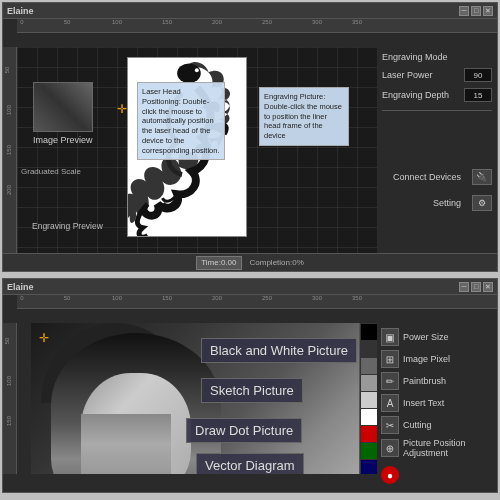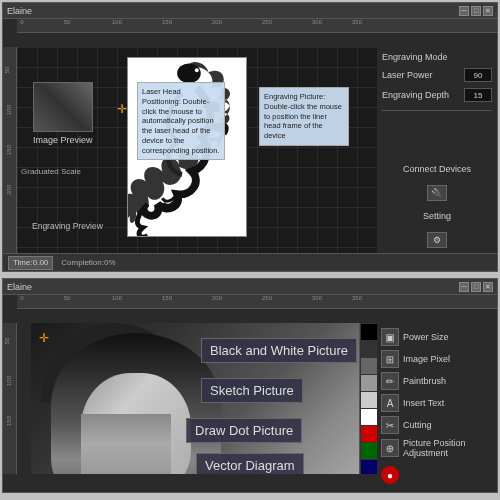--- a/index.html
+++ b/index.html
@@ -39,20 +39,21 @@
       display: flex;
       align-items: center;
       justify-content: space-between;
       padding: 0 4px;
       border-bottom: 1px solid #555;
     }
 
     .title-bar-text {
       color: #ccc;
       font-size: 9px;
+      font-weight: bold;
     }
 
     .title-bar-buttons {
       display: flex;
       gap: 2px;
     }
 
     .title-btn {
       width: 10px;
       height: 10px;
@@ -188,20 +189,21 @@
       bottom: 0;
       left: 0;
       right: 0;
       height: 18px;
       background: #333;
       border-top: 1px solid #555;
       display: flex;
       align-items: center;
       padding: 0 5px;
       gap: 8px;
+      justify-content: center;
     }
 
     .status-btn {
       background: #555;
       border: 1px solid #777;
       color: #ccc;
       font-size: 8px;
       padding: 1px 4px;
       cursor: pointer;
       height: 14px;
@@ -326,24 +328,23 @@
 
     .bottom-panel-label {
       color: #ccc;
       font-size: 9px;
     }
 
     
     .connect-btn {
       display: flex;
       align-items: center;
-      justify-content: space-between;
+      justify-content: flex-end;
       gap: 11px;
       padding-top: 4px;
-      flex-direction: column;
     }
 
     
     .thumbnail {
       position: absolute;
       top: 35px;
       left: 16px;
       width: 60px;
       height: 50px;
       background: #333;

